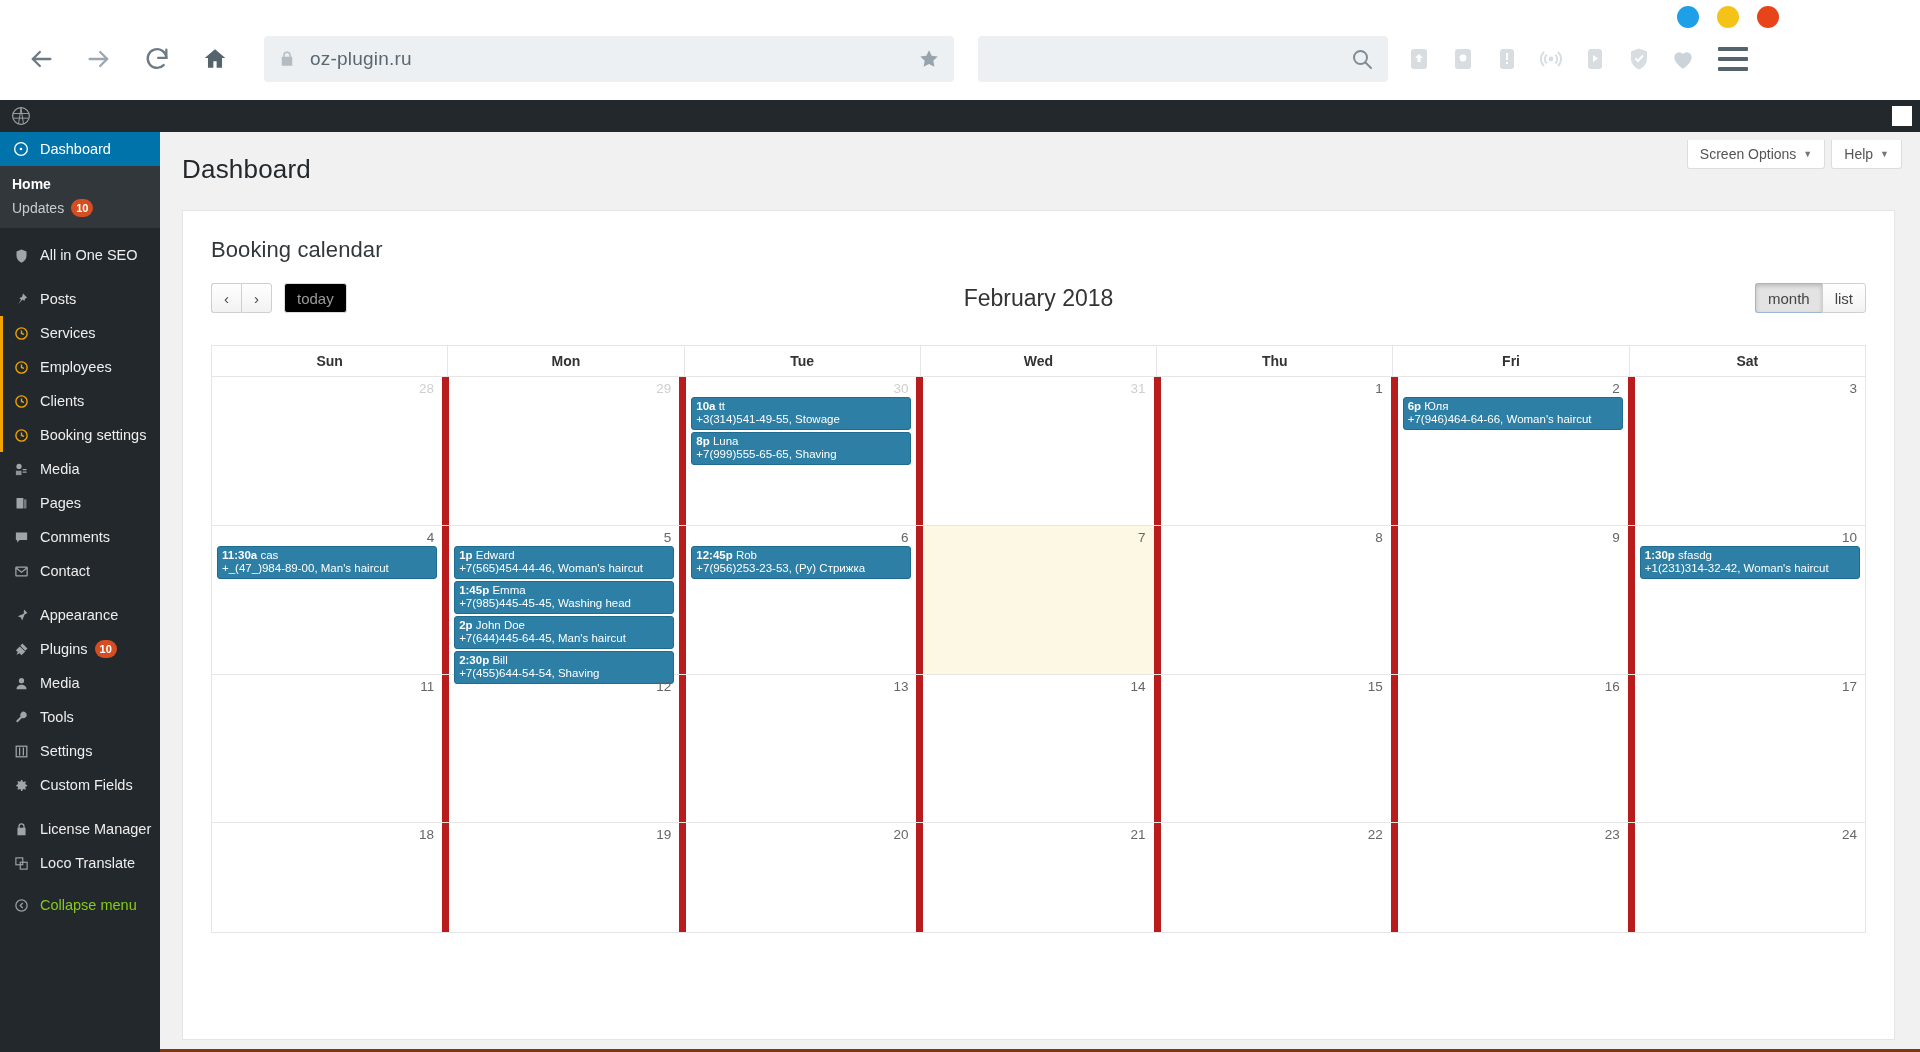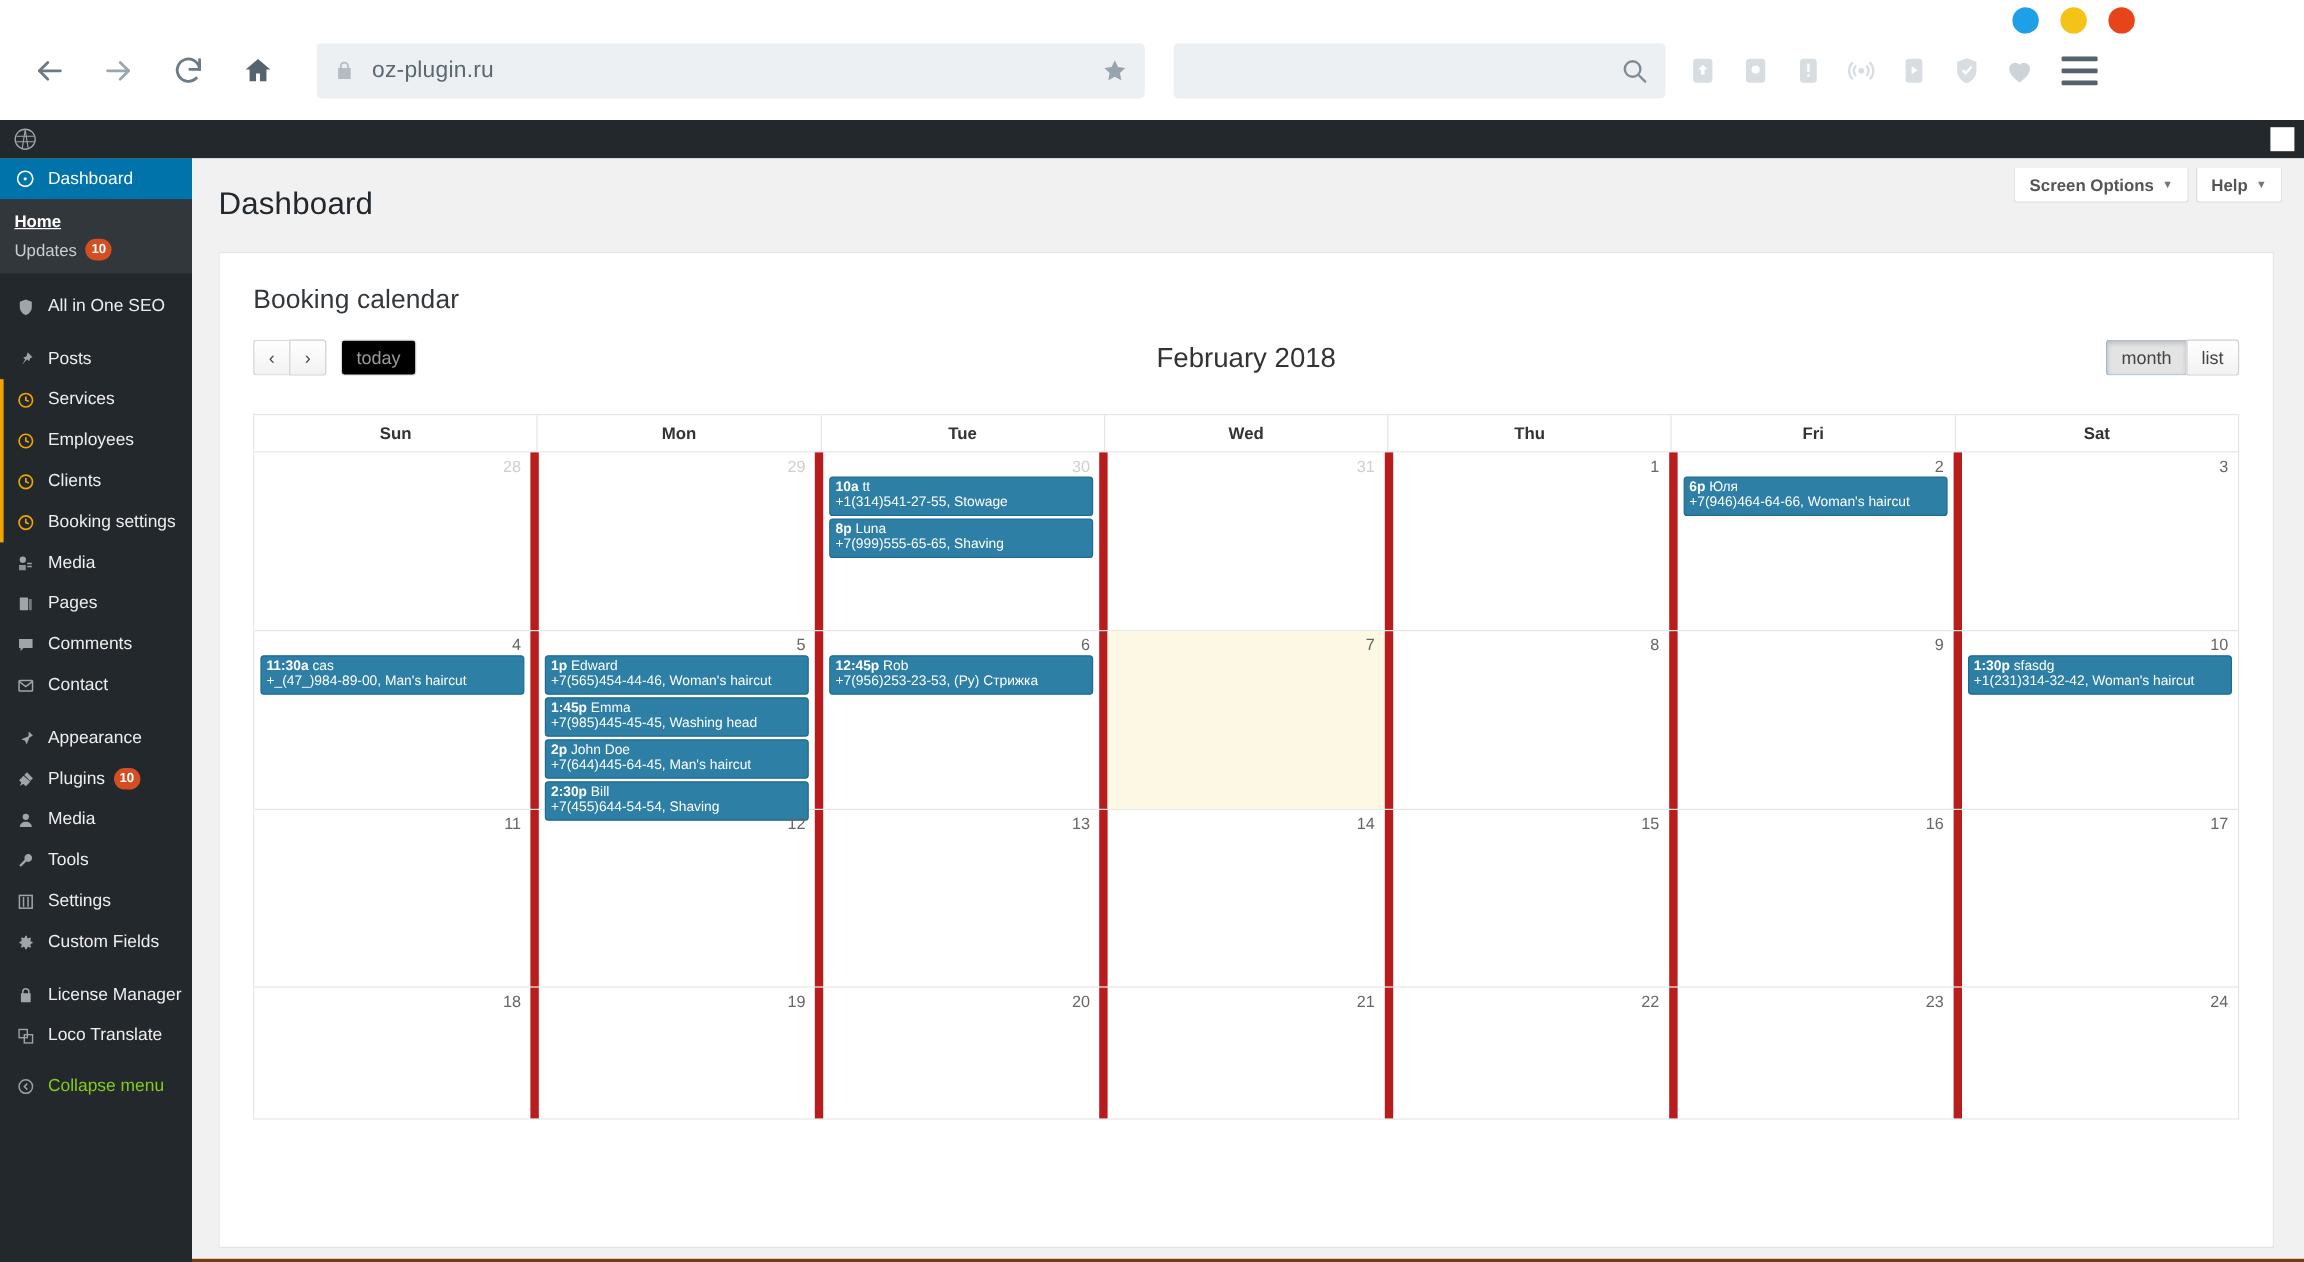--- a/index.html
+++ b/index.html
@@ -82,21 +82,21 @@
   .menu-item .mi-icon {
     width: 22px; height: 20px; margin-right: 8px; display: flex;
     align-items: center; justify-content: center; color: #a0a5aa; font-size: 15px;
   }
   .menu-item.current .mi-icon { color: #ffffff; }
   .menu-item.booking .mi-icon { color: #f0a500; }
   .menu-item .mi-label { font-size: 14.5px; }
   .submenu { background: #32373c; padding: 6px 0 8px 12px; }
   .submenu .sub-item { height: 24px; display: flex; align-items: center;
                        font-size: 14px; color: #c9cdd1; }
-  .submenu .sub-item.active { color: #ffffff; font-weight: bold; text-decoration: underline; }
+  .submenu .sub-item.active { color: #ffffff; font-weight: bold; }
   .badge {
     display: inline-flex; align-items: center; justify-content: center;
     min-width: 18px; height: 18px; padding: 0 5px; margin-left: 7px;
     background: #d54e21; color: #fff; border-radius: 10px;
     font-size: 11px; font-weight: bold;
   }
   .menu-sep { height: 10px; }
   .booking-group { position: relative; }
   .booking-group::before {
     content: ""; position: absolute; left: 0; top: 0; width: 3px; height: 100%;
@@ -111,21 +111,20 @@
     background: #f1f1f1;
   }
   .screen-meta {
     position: absolute; top: 8px; right: 18px; display: flex; gap: 0;
   }
   .meta-tab {
     background: #fff; border: 1px solid #ddd; border-top: none;
     border-radius: 0 0 3px 3px; padding: 6px 12px; font-size: 14px;
     color: #555; display: flex; align-items: center; gap: 7px;
     margin-left: 6px;
-    font-weight: bold;
   }
   .caret-down { font-size: 9px; color: #72777c; }
   .page-title {
     position: absolute; top: 22px; left: 22px;
     font-size: 26px; font-weight: normal; color: #23282d; letter-spacing: .2px;
   }
 
   .panel {
     position: absolute; top: 78px; left: 22px; width: 1713px; height: 830px;
     background: #ffffff; border: 1px solid #e5e5e5;
@@ -589,21 +588,21 @@
       <div id="cal-body">
           <div class="cal-row r1">
             <div class="daycell other">
               <div class="daynum">28</div>
             </div>
             <div class="daycell other">
               <div class="daynum">29</div>
             </div>
             <div class="daycell other">
               <div class="daynum">30</div>
-              <div class="evt"><span class="e-time">10a</span><span class="e-title"> tt</span><span class="e-sub">+1(314)541-27-55, Stowage</span></div>
+              <div class="evt"><span class="e-time">10a</span><span class="e-title"> tt</span><span class="e-sub">+3(314)541-49-55, Stowage</span></div>
               <div class="evt"><span class="e-time">8p</span><span class="e-title"> Luna</span><span class="e-sub">+7(999)555-65-65, Shaving</span></div>
             </div>
             <div class="daycell other">
               <div class="daynum">31</div>
             </div>
             <div class="daycell">
               <div class="daynum">1</div>
             </div>
             <div class="daycell">
               <div class="daynum">2</div>

